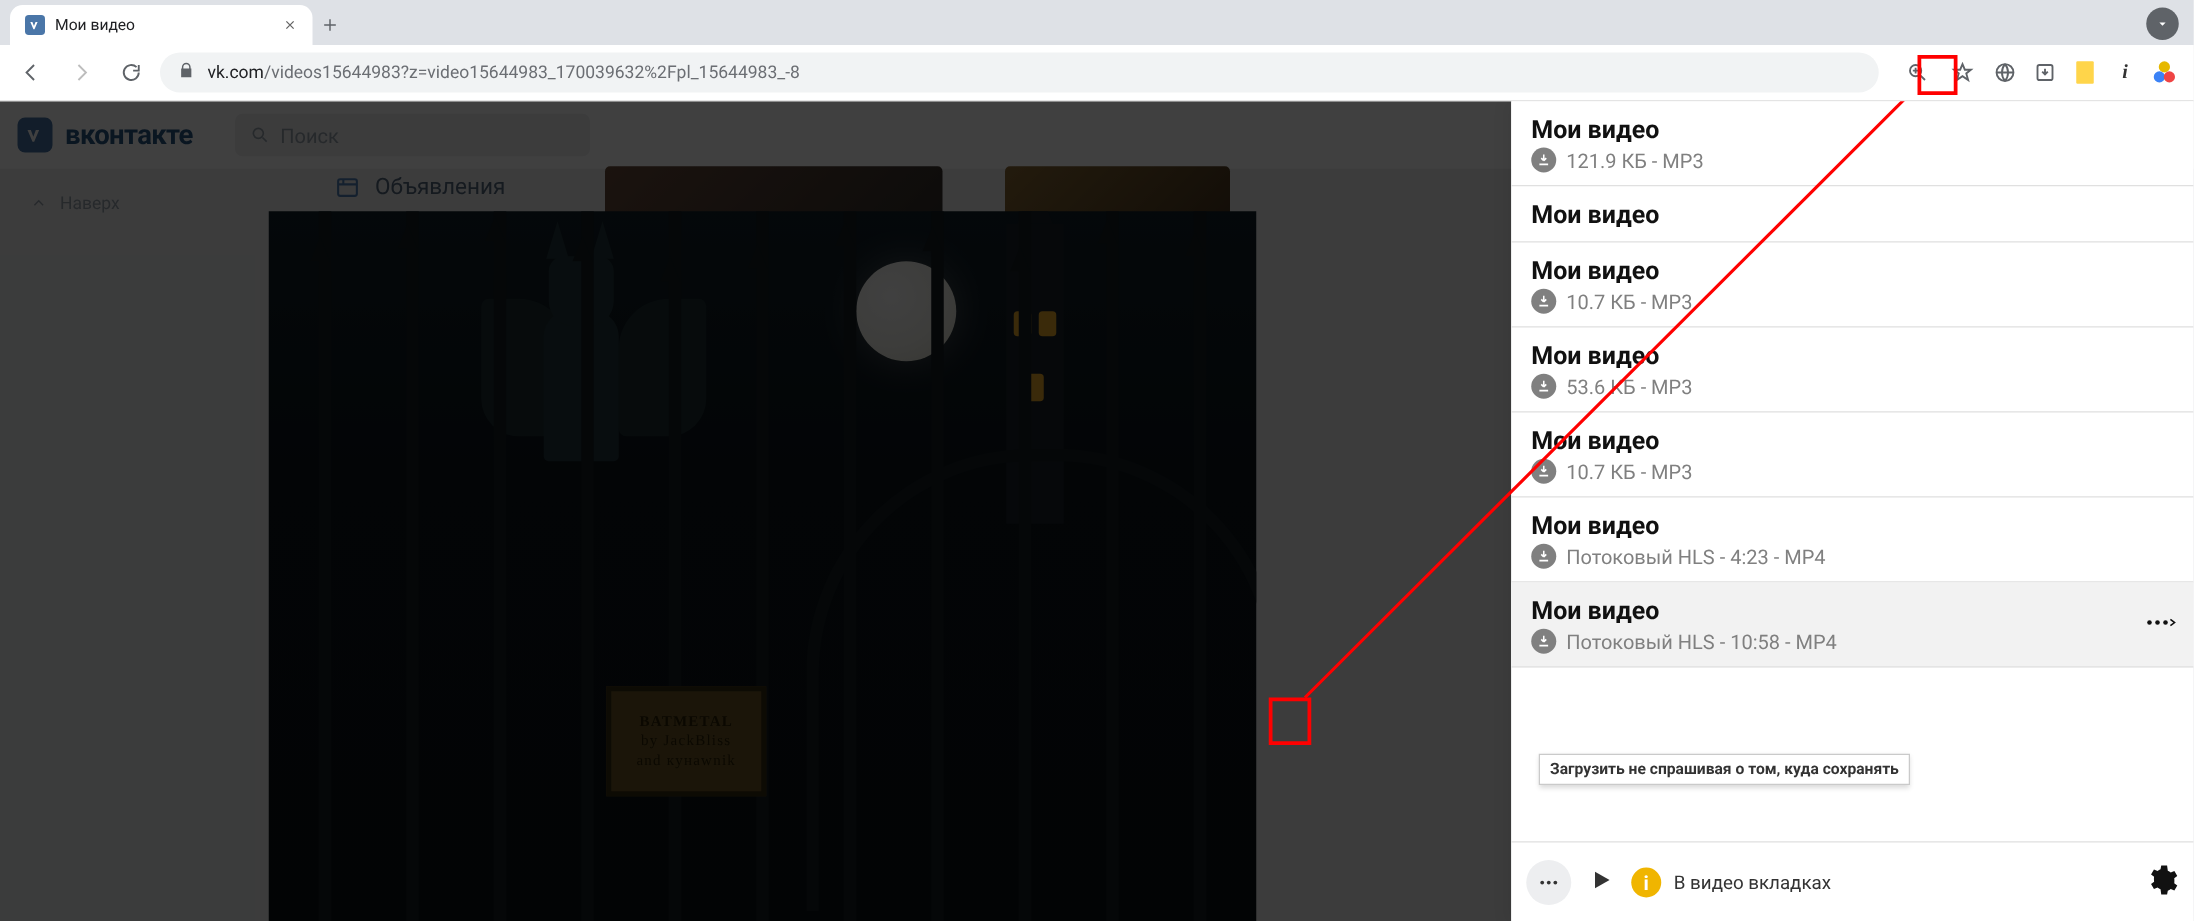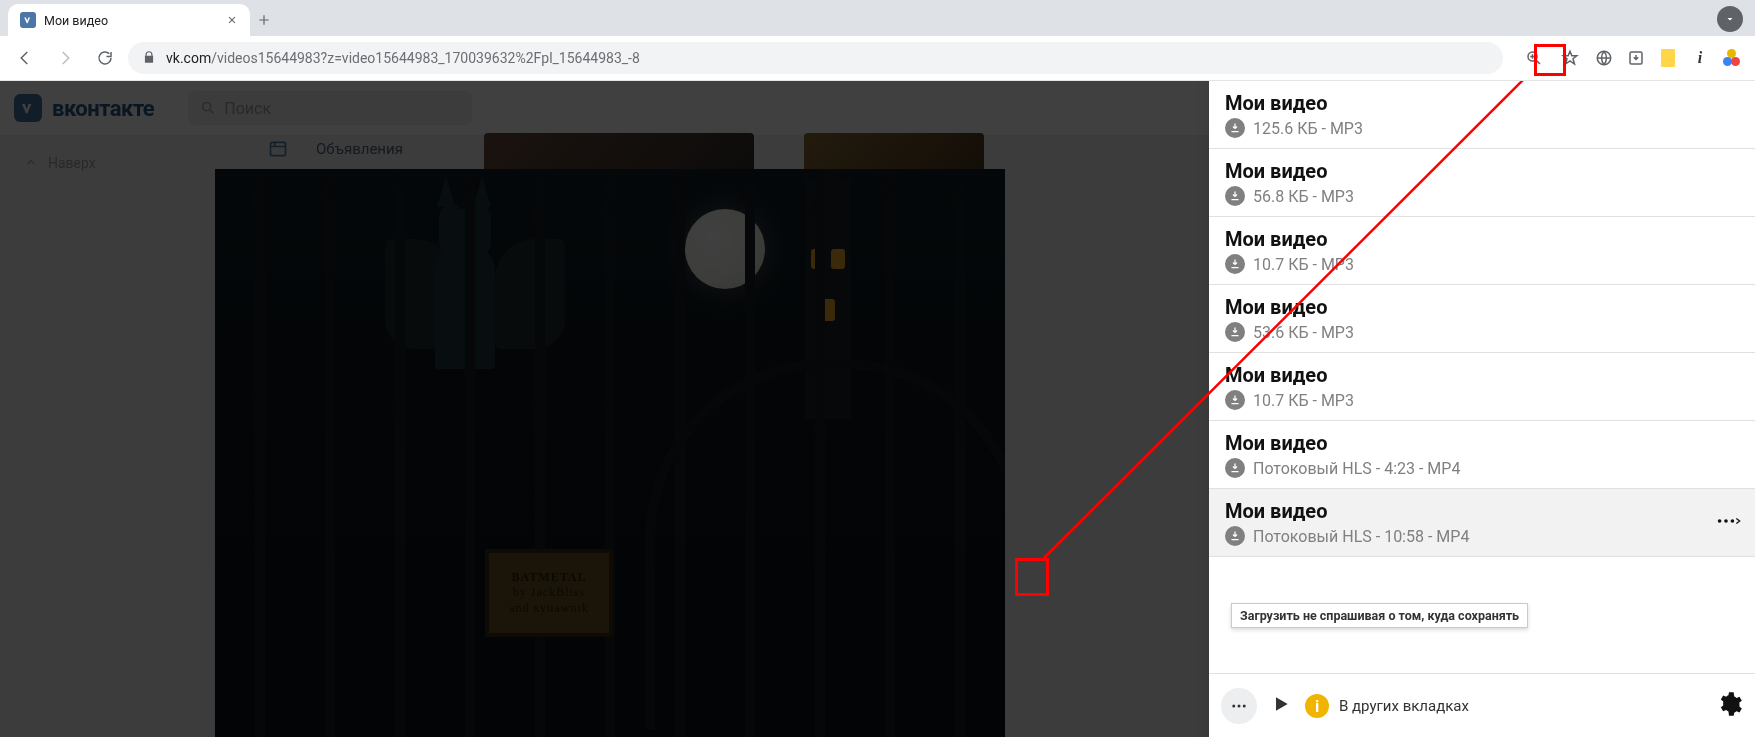--- a/index.html
+++ b/index.html
@@ -115,21 +115,21 @@
   }
   .vk-logo { display:flex; align-items:center; gap:10px; color:#2a5885; font-weight:700; font-size:22px; letter-spacing:-0.5px;}
   .vk-logo .mark { width:28px; height:28px; border-radius:6px; background:#4a76a8; display:flex; align-items:center; justify-content:center;}
   .vk-search { margin-left:14px; background:#edeef0; border-radius:6px; height:34px; width:260px; display:flex; align-items:center; padding:0 12px; color:#99a2ad; gap:8px;}
   .vk-player-icons { margin-left:auto; display:flex; align-items:center; gap:22px; color:#99a2ad;}
   .vk-nav-back {
     position:absolute; left:24px; top:74px; color:#99a2ad; font-size:14px; display:flex; align-items:center; gap:10px;
   }
   .vk-nav-back svg { color:#99a2ad;}
   .vk-side-item {
-    position:absolute; left:268px; top:58px; display:flex; align-items:center; gap:28px; color:#55677d; font-size:15px;
+    position:absolute; left:268px; top:58px; display:flex; align-items:center; gap:12px; color:#55677d; font-size:18px;
   }
   
   .thumb { position:absolute; top:52px; height:100px; border-radius:4px; overflow:hidden;}
   .thumb.t1 { left:484px; width:270px; background:linear-gradient(135deg,#6a4b3a,#2b2b2b)}
   .thumb.t2 { left:804px; width:180px; background:linear-gradient(135deg,#8b6a35,#3a2a1a)}
   
   .video-box {
     position:absolute;
     left:215px; top:88px; right:0; bottom:0;
   }
@@ -393,33 +393,25 @@
   <div class="dlh-panel">
     <div class="dlh-list" id="dlh-list">
         <div class="dlh-item">
           <div class="dlh-title">Мои видео</div>
           <div class="dlh-sub">
             <span class="dlh-dlicon">
               <svg width="12" height="12" viewBox="0 0 24 24" fill="none" stroke="#fff" stroke-width="2.5">
                 <path d="M12 3v10m0 0l-4-4m4 4 4-4M5 19h14"></path>
               </svg>
             </span>
-            <span>125.6 КБ - MP3</span>
+            <span>121.9 КБ - MP3</span>
           </div>
         </div>
         <div class="dlh-item">
           <div class="dlh-title">Мои видео</div>
-          <div class="dlh-sub">
-            <span class="dlh-dlicon">
-              <svg width="12" height="12" viewBox="0 0 24 24" fill="none" stroke="#fff" stroke-width="2.5">
-                <path d="M12 3v10m0 0l-4-4m4 4 4-4M5 19h14"></path>
-              </svg>
-            </span>
-            <span>56.8 КБ - MP3</span>
-          </div>
         </div>
         <div class="dlh-item">
           <div class="dlh-title">Мои видео</div>
           <div class="dlh-sub">
             <span class="dlh-dlicon">
               <svg width="12" height="12" viewBox="0 0 24 24" fill="none" stroke="#fff" stroke-width="2.5">
                 <path d="M12 3v10m0 0l-4-4m4 4 4-4M5 19h14"></path>
               </svg>
             </span>
             <span>10.7 КБ - MP3</span>
@@ -486,21 +478,21 @@
             <circle cx="19" cy="12" r="2"></circle>
           </svg>
       </div>
       <div>
         <svg width="20" height="20" viewBox="0 0 24 24" fill="#333">
             <path d="M6 4l14 8-14 8z"></path>
           </svg>
       </div>
       <div style="display:flex;align-items:center;gap:10px;">
         <div style="width:24px;height:24px;border-radius:50%;background:#f0b500;color:#fff;display:flex;align-items:center;justify-content:center;font-weight:700;">i</div>
-        <span class="footer-text">В других вкладках</span>
+        <span class="footer-text">В видео вкладках</span>
       </div>
       <div class="gear">
         <svg width="28" height="28" viewBox="0 0 24 24" fill="#111">
             <path d="M12 8a4 4 0 1 0 0 8 4 4 0 0 0 0-8zm9 4a7.9 7.9 0 0 0-.1-1.2l2.1-1.6-2-3.4-2.5 1a8 8 0 0 0-2-1.2L16 2h-4l-.5 2.6a8 8 0 0 0-2 1.2l-2.5-1-2 3.4 2.1 1.6A7.9 7.9 0 0 0 7 12c0 .4 0 .8.1 1.2L5 14.8l2 3.4 2.5-1c.6.5 1.3.9 2 1.2L12 22h4l.5-2.6c.7-.3 1.4-.7 2-1.2l2.5 1 2-3.4-2.1-1.6c.1-.4.1-.8.1-1.2z"></path>
           </svg>
       </div>
     </div>
 
     <div class="tooltip" style="left:22px; top:522px;font-weight:bold;">Загрузить не спрашивая о том, куда сохранять</div>
   </div>

